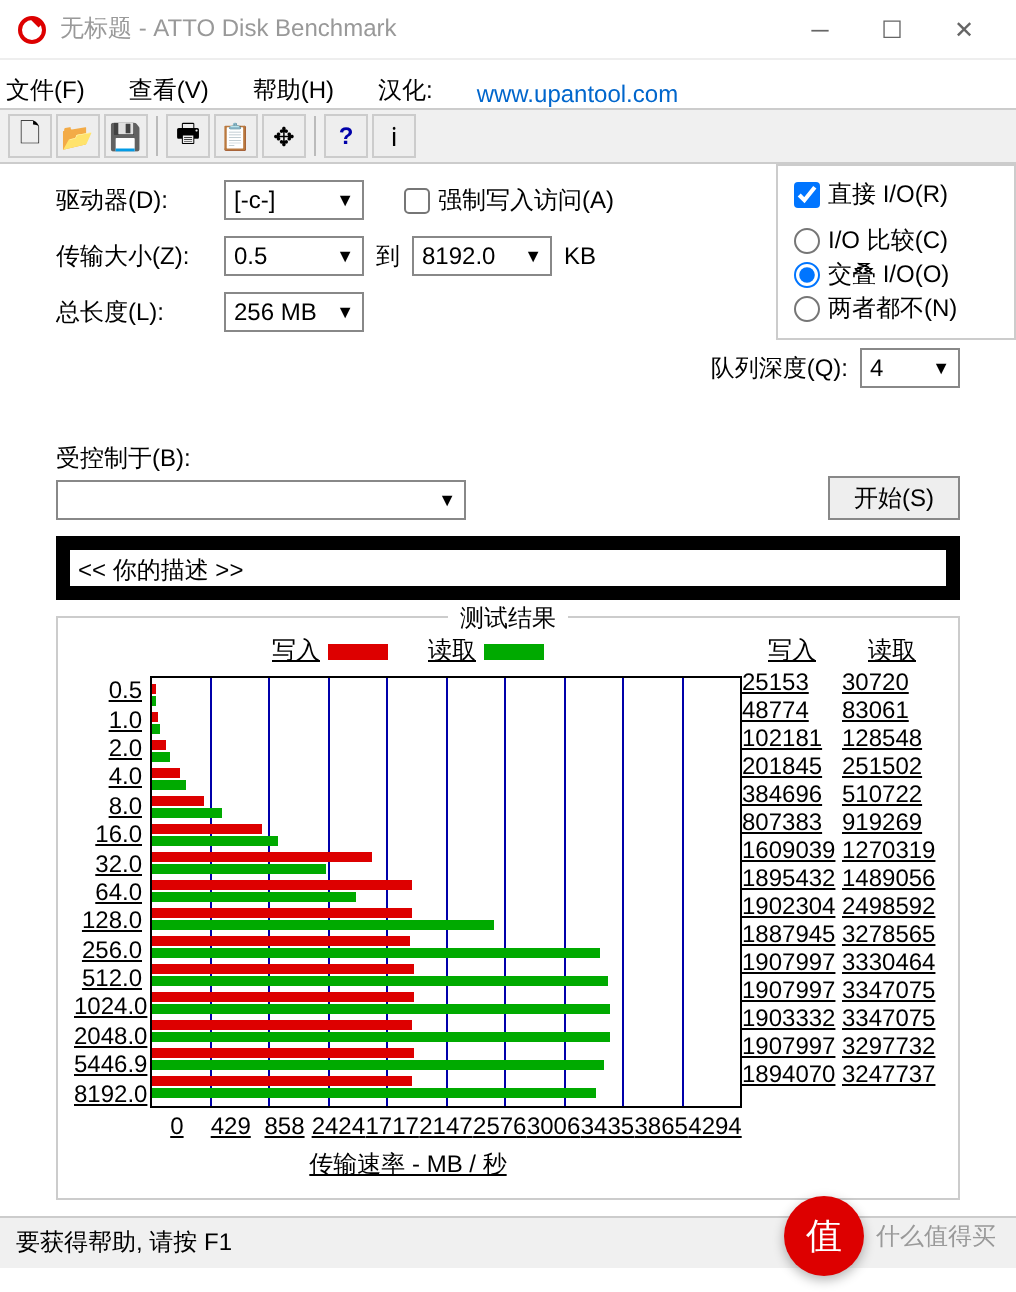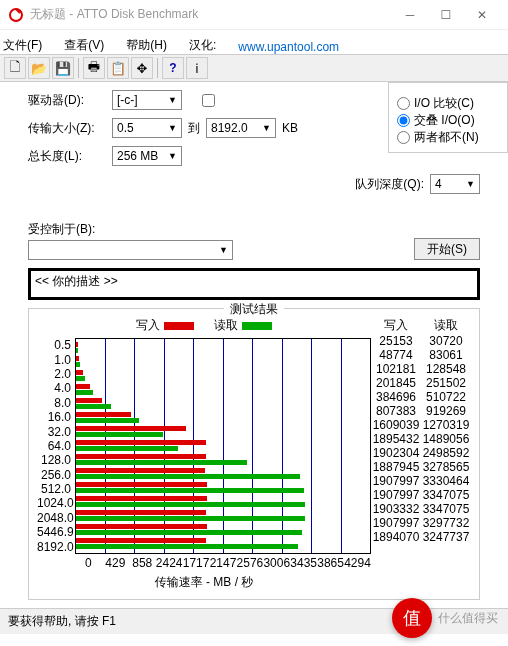--- a/index.html
+++ b/index.html
@@ -16,41 +16,41 @@
 .tsep { width: 1px; height: 20px; background: #bbb; margin: 0 2px; }
 .content { padding: 8px 28px; }
 .row { display: flex; align-items: center; margin-bottom: 8px; gap: 6px; }
 .label { width: 78px; }
 .combo { border: 1px solid #888; background: #fff; height: 20px; display: flex; align-items: center; padding: 0 4px; justify-content: space-between; }
 .combo span:last-child { font-size: 9px; color: #000; }
 .fieldset { border: 1px solid #ccc; padding: 6px 8px; position: absolute; }
 .checkbox, .radio { display: flex; align-items: center; gap: 4px; }
 .checkbox input, .radio input { margin: 0; }
 .btn { border: 1px solid #888; background: #eee; padding: 2px 12px; height: 22px; display: flex; align-items: center; margin-top: 36px; }
-.textarea { border: 3px solid #000000; background: #fff; width: 100%; height: 32px; padding: 2px 4px; }
-.results { border: 1px solid #ccc; margin-top: 8px; padding: 8px; position: relative; }
+.textarea { border: 7px solid #000000; background: #fff; width: 100%; height: 32px; padding: 2px 4px; }
+.results { border: 1px solid #ccc; margin-top: 8px; padding: 8px; position: relative; text-decoration: underline; }
 .results-title { position: absolute; top: -8px; left: 50%; transform: translateX(-50%); background: #fff; padding: 0 6px; }
 .legend { display: flex; justify-content: center; gap: 20px; margin-bottom: 4px; }
 .legend-item { display: flex; align-items: center; gap: 4px; }
 .legend-color { width: 30px; height: 8px; }
 .chart-container { display: flex; }
 .chart-labels { width: 38px; display: flex; flex-direction: column; justify-content: space-around; text-align: right; padding-right: 4px; font-size: 11px; }
 .chart-labels div { height: 14px; line-height: 14px; }
 .chart-body { flex: 1; border: 1px solid #000; position: relative; }
 .chart-grid { position: absolute; top: 0; bottom: 0; width: 100%; display: flex; }
 .chart-grid div { flex: 1; border-right: 1px solid #00a; height: 100%; }
 .chart-bars { position: relative; padding: 2px 0; }
 .bar-row { height: 14px; position: relative; }
 .bar { position: absolute; height: 5px; }
 .bar-write { background: #d00; top: 1px; }
 .bar-read { background: #0a0; top: 7px; }
 .chart-values { width: 100px; font-size: 11px; }
 .chart-values .hdr { display: flex; justify-content: space-around; font-weight: normal; }
 .chart-values .vrow { display: flex; height: 14px; line-height: 14px; }
-.chart-values .vrow div { flex: 1; text-align: center; }
+.chart-values .vrow div { flex: 1; text-align: left; }
 .xaxis { display: flex; font-size: 10px; margin-left: 38px; margin-top: 2px; }
 .xaxis div { flex: 1; text-align: center; }
 .xlabel { text-align: center; margin-top: 4px; }
 .statusbar { border-top: 1px solid #ccc; padding: 4px 8px; background: #f0f0f0; }
 .watermark { position: fixed; right: 10px; bottom: 8px; display: flex; align-items: center; gap: 6px; color: #999; font-size: 14px; }
 .watermark .circle { width: 40px; height: 40px; border-radius: 50%; background: #d00; color: #fff; display: flex; align-items: center; justify-content: center; font-size: 18px; box-shadow: 0 2px 6px rgba(0,0,0,0.3); }
 </style>
 </head>
 <body>
 
@@ -90,20 +90,21 @@
 
 <div class="content" style="position:relative;">
   <div class="row">
     <span class="label">驱动器(D):</span>
     <div class="combo" style="width:70px">
         <span>[-c-]</span>
         <span>▼</span>
       </div>
     <label class="checkbox" style="margin-left:14px">
       <input type="checkbox" style="">
+        <span>强制写入访问(A)</span>
     </label>
   </div>
   <div class="row">
     <span class="label">传输大小(Z):</span>
     <div class="combo" style="width:70px">
         <span>0.5</span>
         <span>▼</span>
       </div>
     <span>到</span>
     <div class="combo" style="width:70px">
@@ -114,20 +115,24 @@
   </div>
   <div class="row">
     <span class="label">总长度(L):</span>
     <div class="combo" style="width:70px">
         <span>256 MB</span>
         <span>▼</span>
       </div>
   </div>
 
   <div class="fieldset" style="top:0;right:0;width:120px">
+    <label class="checkbox">
+        <input type="checkbox" checked="" style="">
+        <span>直接 I/O(R)</span>
+      </label>
     <label class="radio" style="margin-top:6px">
         <input type="radio" name="io" style="">
         <span>I/O 比较(C)</span>
       </label>
     <label class="radio">
         <input type="radio" name="io" checked="" style="">
         <span>交叠 I/O(O)</span>
       </label>
     <label class="radio">
         <input type="radio" name="io" style="">

